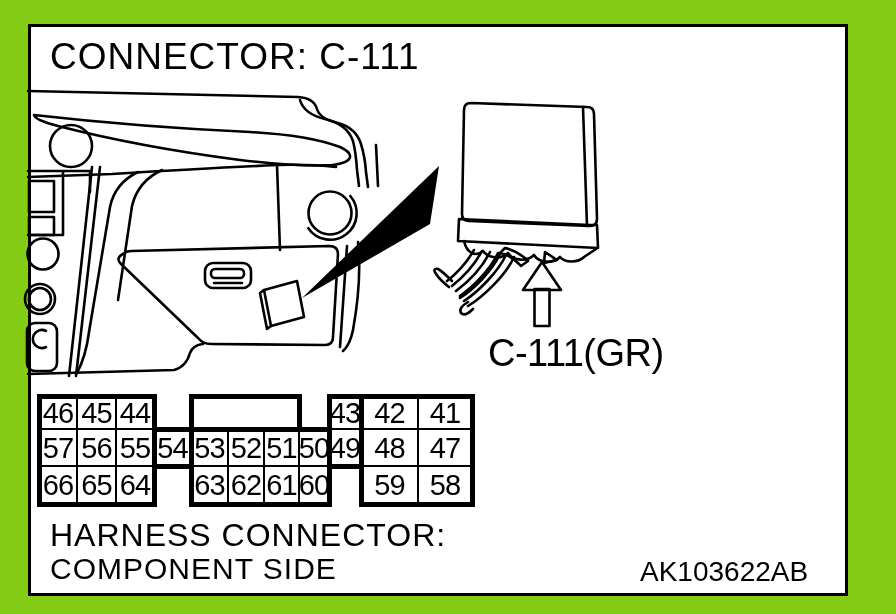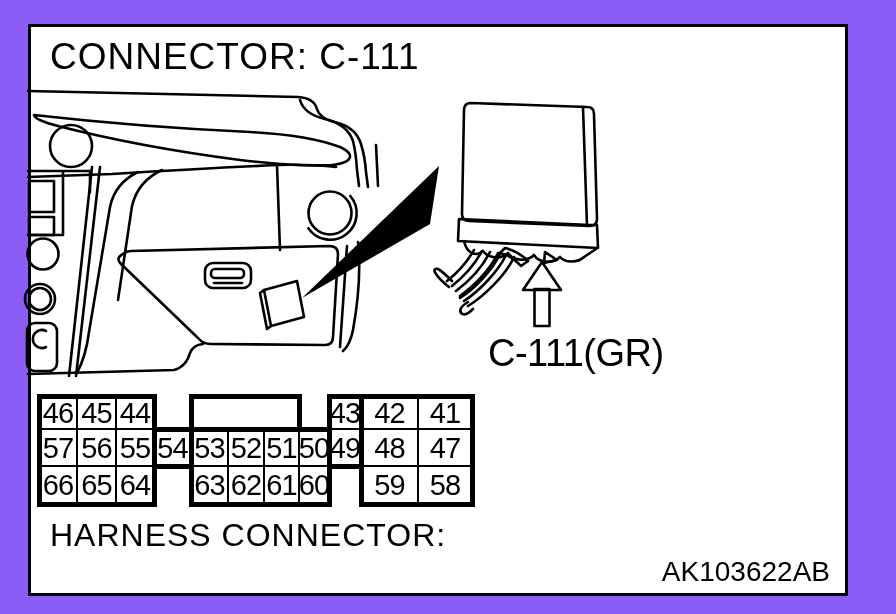--- a/index.html
+++ b/index.html
@@ -1,33 +1,33 @@
 <!DOCTYPE html>
 <html><head>
 <meta charset="utf-8">
 <style>
   html,body { margin:0; padding:0; background:#ffffff; }
   .screen {
-    position:relative; width:896px; height:614px; background:#8b5cf6;
+    position:relative; width:896px; height:614px; background:#84cc16;
     font-family:"Liberation Sans", sans-serif; color:#000; overflow:hidden;
   }
   .abs { position:absolute; }
   .frame {
     left:28px; top:24px; width:820px; height:572px;
     border:3px solid #000; box-sizing:border-box; background:#fff;
   }
   .title {
     left:50px; top:38px; font-size:37px; line-height:1; letter-spacing:1px; white-space:nowrap;
   }
   .callout-label {
     left:452px; top:334px; font-size:38px; line-height:1; letter-spacing:-0.5px; white-space:nowrap;margin-left:36px;
   }
   .footer-line1 { left:50px; top:519px; font-size:32px; line-height:1; letter-spacing:1px; white-space:nowrap; }
   .footer-line2 { left:50px; top:554px; font-size:30px; line-height:1; letter-spacing:1px; white-space:nowrap; }
-  .doc-code { left:640px; top:558px; width:190px; font-size:28px; line-height:1; text-align:right; white-space:nowrap; }
+  .doc-code { left:640px; top:558px; width:190px; font-size:28px; line-height:1; text-align:left; white-space:nowrap; }
   svg.art { left:0; top:0; }
   .lines path, .lines circle, .lines rect {
     fill:none; stroke:#000; stroke-width:2.6; stroke-linecap:round; stroke-linejoin:round;
   }
   .fillblack { fill:#000; stroke:none; }
   .tbl-thin  { fill:none; stroke:#000; stroke-width:2.2; shape-rendering:crispEdges; }
   .tbl-thick { fill:none; stroke:#000; stroke-width:5;   shape-rendering:crispEdges; }
   text.pin {
     font-family:"Liberation Sans", sans-serif; font-size:29px; letter-spacing:-1px;
     fill:#000; text-anchor:middle;
@@ -189,15 +189,16 @@
         <text class="pin" x="314" y="495">60</text>
         <text class="pin" x="389.5" y="495">59</text>
         <text class="pin" x="445" y="495">58</text>
       </g>
     </g>
   </svg>
 
   <div class="abs callout-label">C-111(GR)</div>
 
   <div class="abs footer-line1">HARNESS CONNECTOR:</div>
+  <div class="abs footer-line2">COMPONENT SIDE</div>
   <div class="abs doc-code">AK103622AB</div>
 
 </div>
 
 </body></html>

